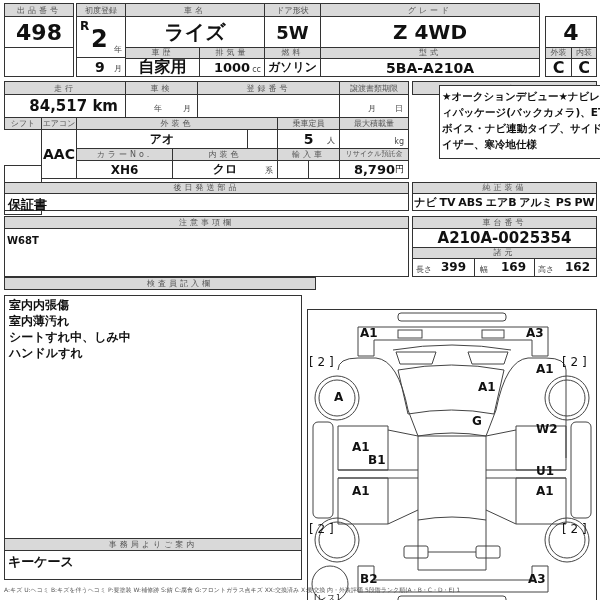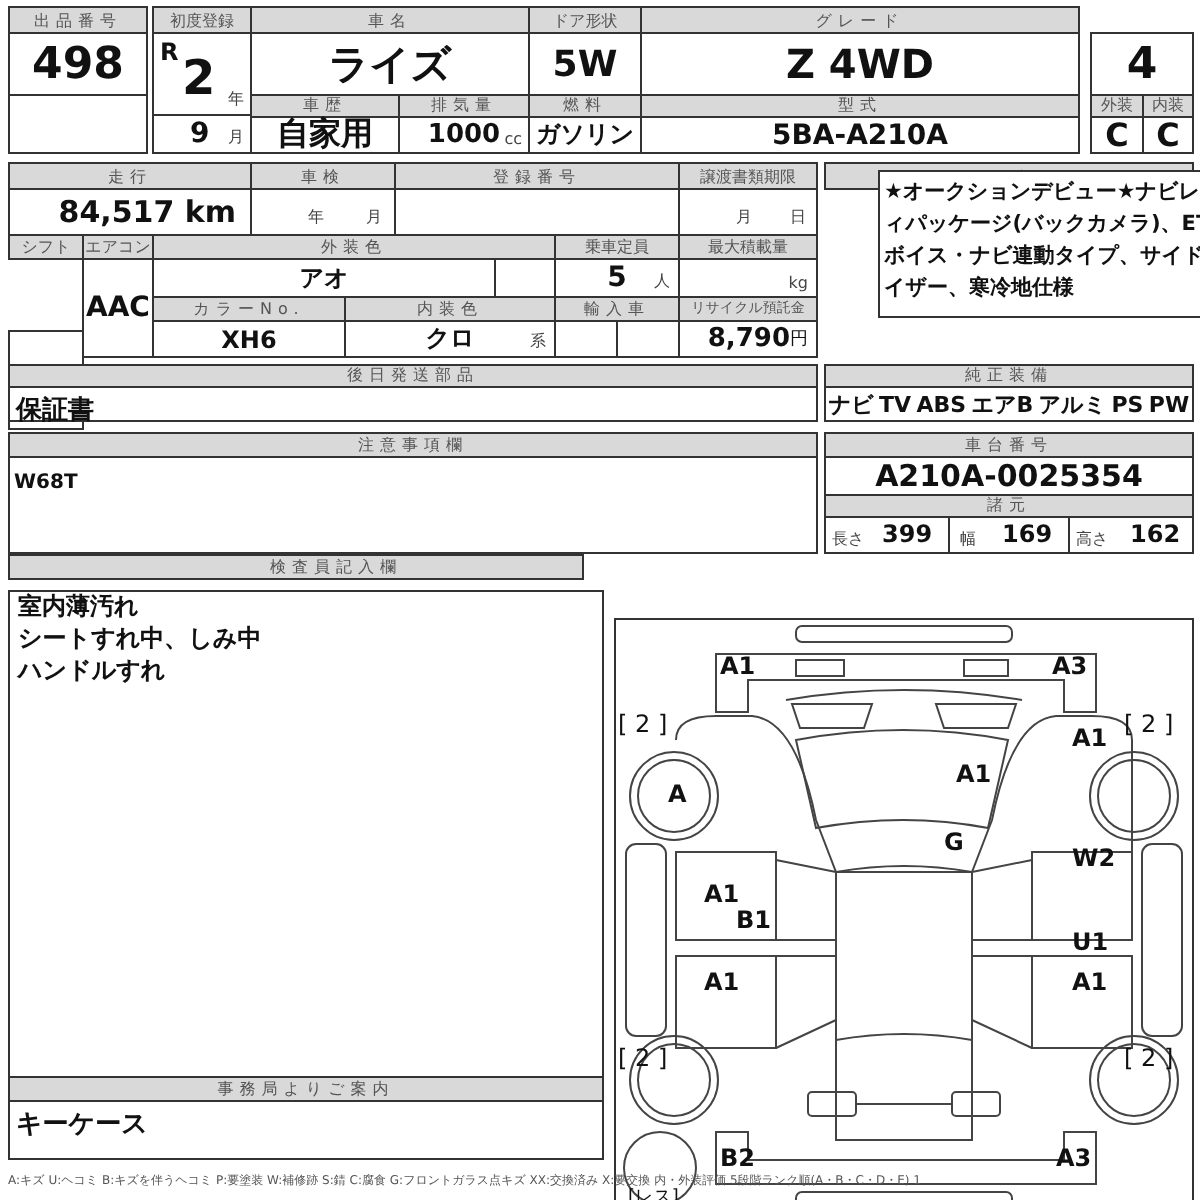--- a/index.html
+++ b/index.html
@@ -146,22 +146,23 @@
 </div>
 <div class="box" style="left:474px;top:258px;width:61px;height:19px;">
   <span class="unit" style="left:5px;top:5px;">幅</span>
   <span class="abs" style="left:26px;top:1px;font-size:12px;font-weight:bold;">169</span>
 </div>
 <div class="box" style="left:534px;top:258px;width:63px;height:19px;">
   <span class="unit" style="left:3px;top:5px;">高さ</span>
   <span class="abs" style="left:30px;top:1px;font-size:12px;font-weight:bold;">162</span>
 </div>
 
-<div class="hdr" style="left:4px;top:277px;width:288px;height:13px;line-height:11px;padding-left:40px;">検査員記入欄</div>
+<div class="hdr" style="left:4px;top:277px;width:312px;height:13px;line-height:11px;padding-left:40px;">検査員記入欄</div>
 <div class="box" style="left:4px;top:295px;width:298px;height:244px;">
+  <div class="notes-text">室内内張傷</div>
   <div class="notes-text" style="padding-top:0;">室内薄汚れ</div>
   <div class="notes-text" style="padding-top:0;">シートすれ中、しみ中</div>
   <div class="notes-text" style="padding-top:0;">ハンドルすれ</div>
 </div>
 
 <div class="hdr" style="left:4px;top:538px;width:298px;height:13px;line-height:11px;">事務局よりご案内</div>
 <div class="box" style="left:4px;top:550px;width:298px;height:30px;">
   <span style="font-size:13px;font-weight:bold;padding-left:3px;">キーケース</span>
 </div>
 

